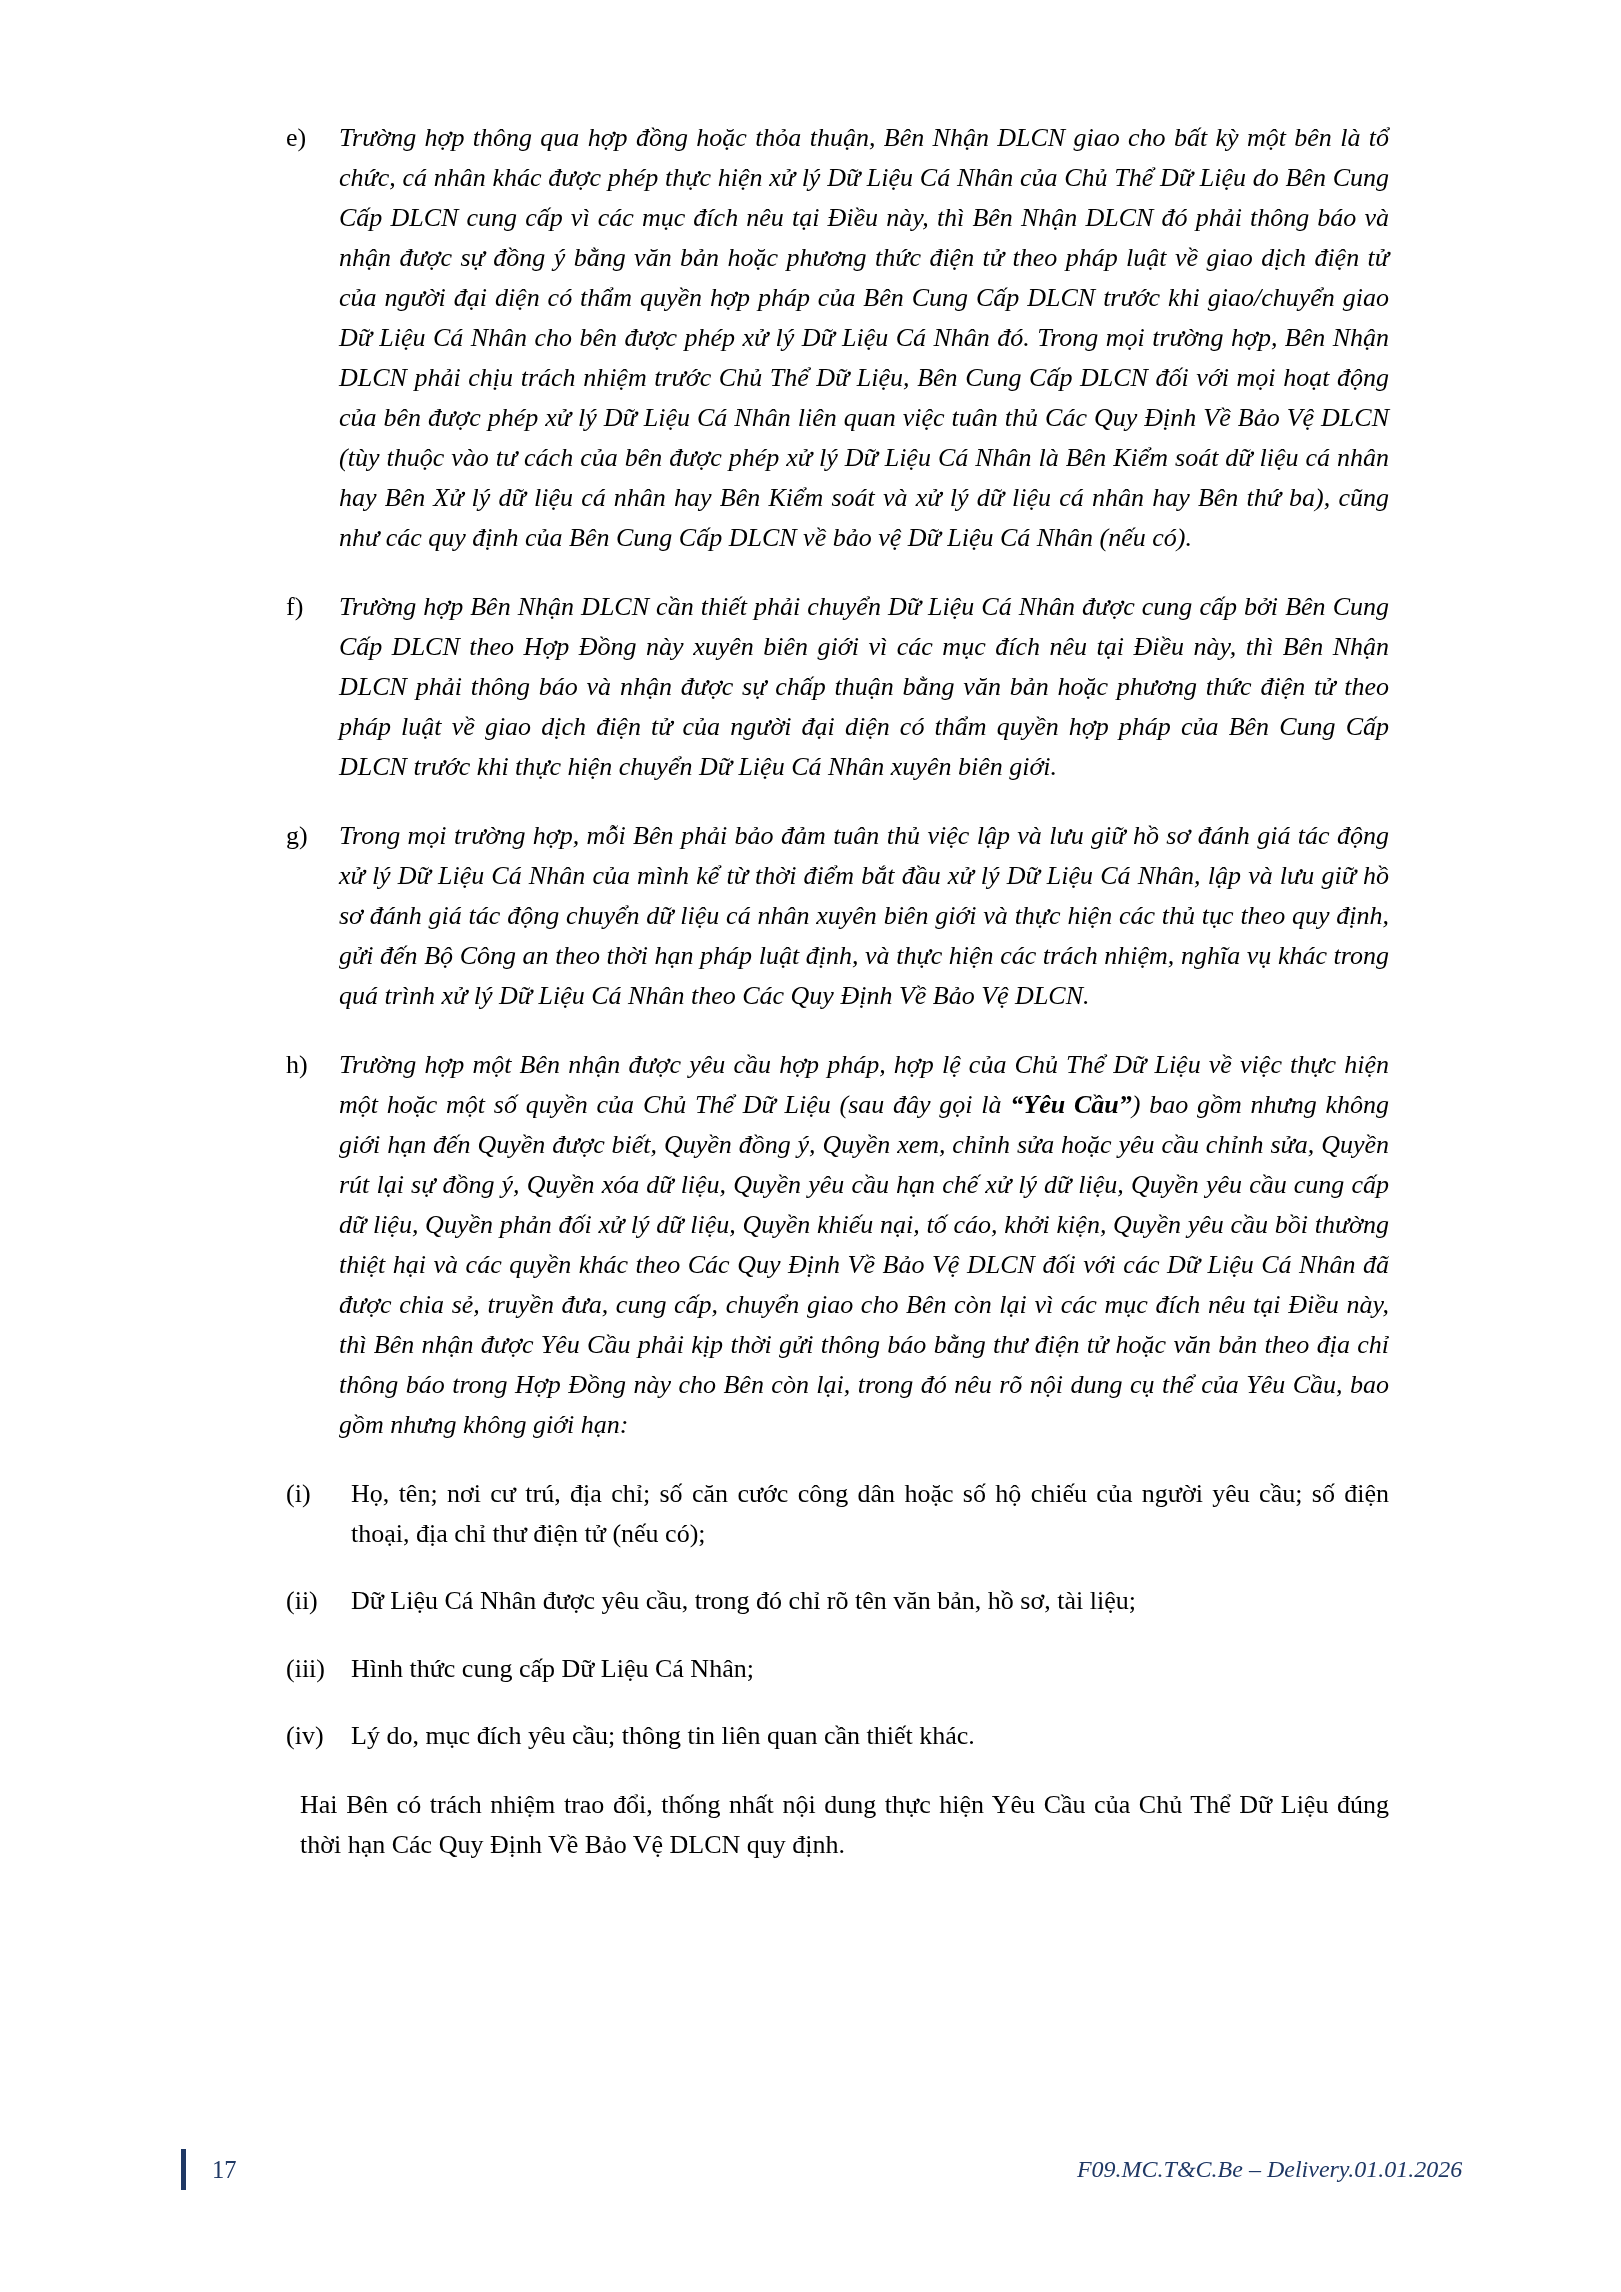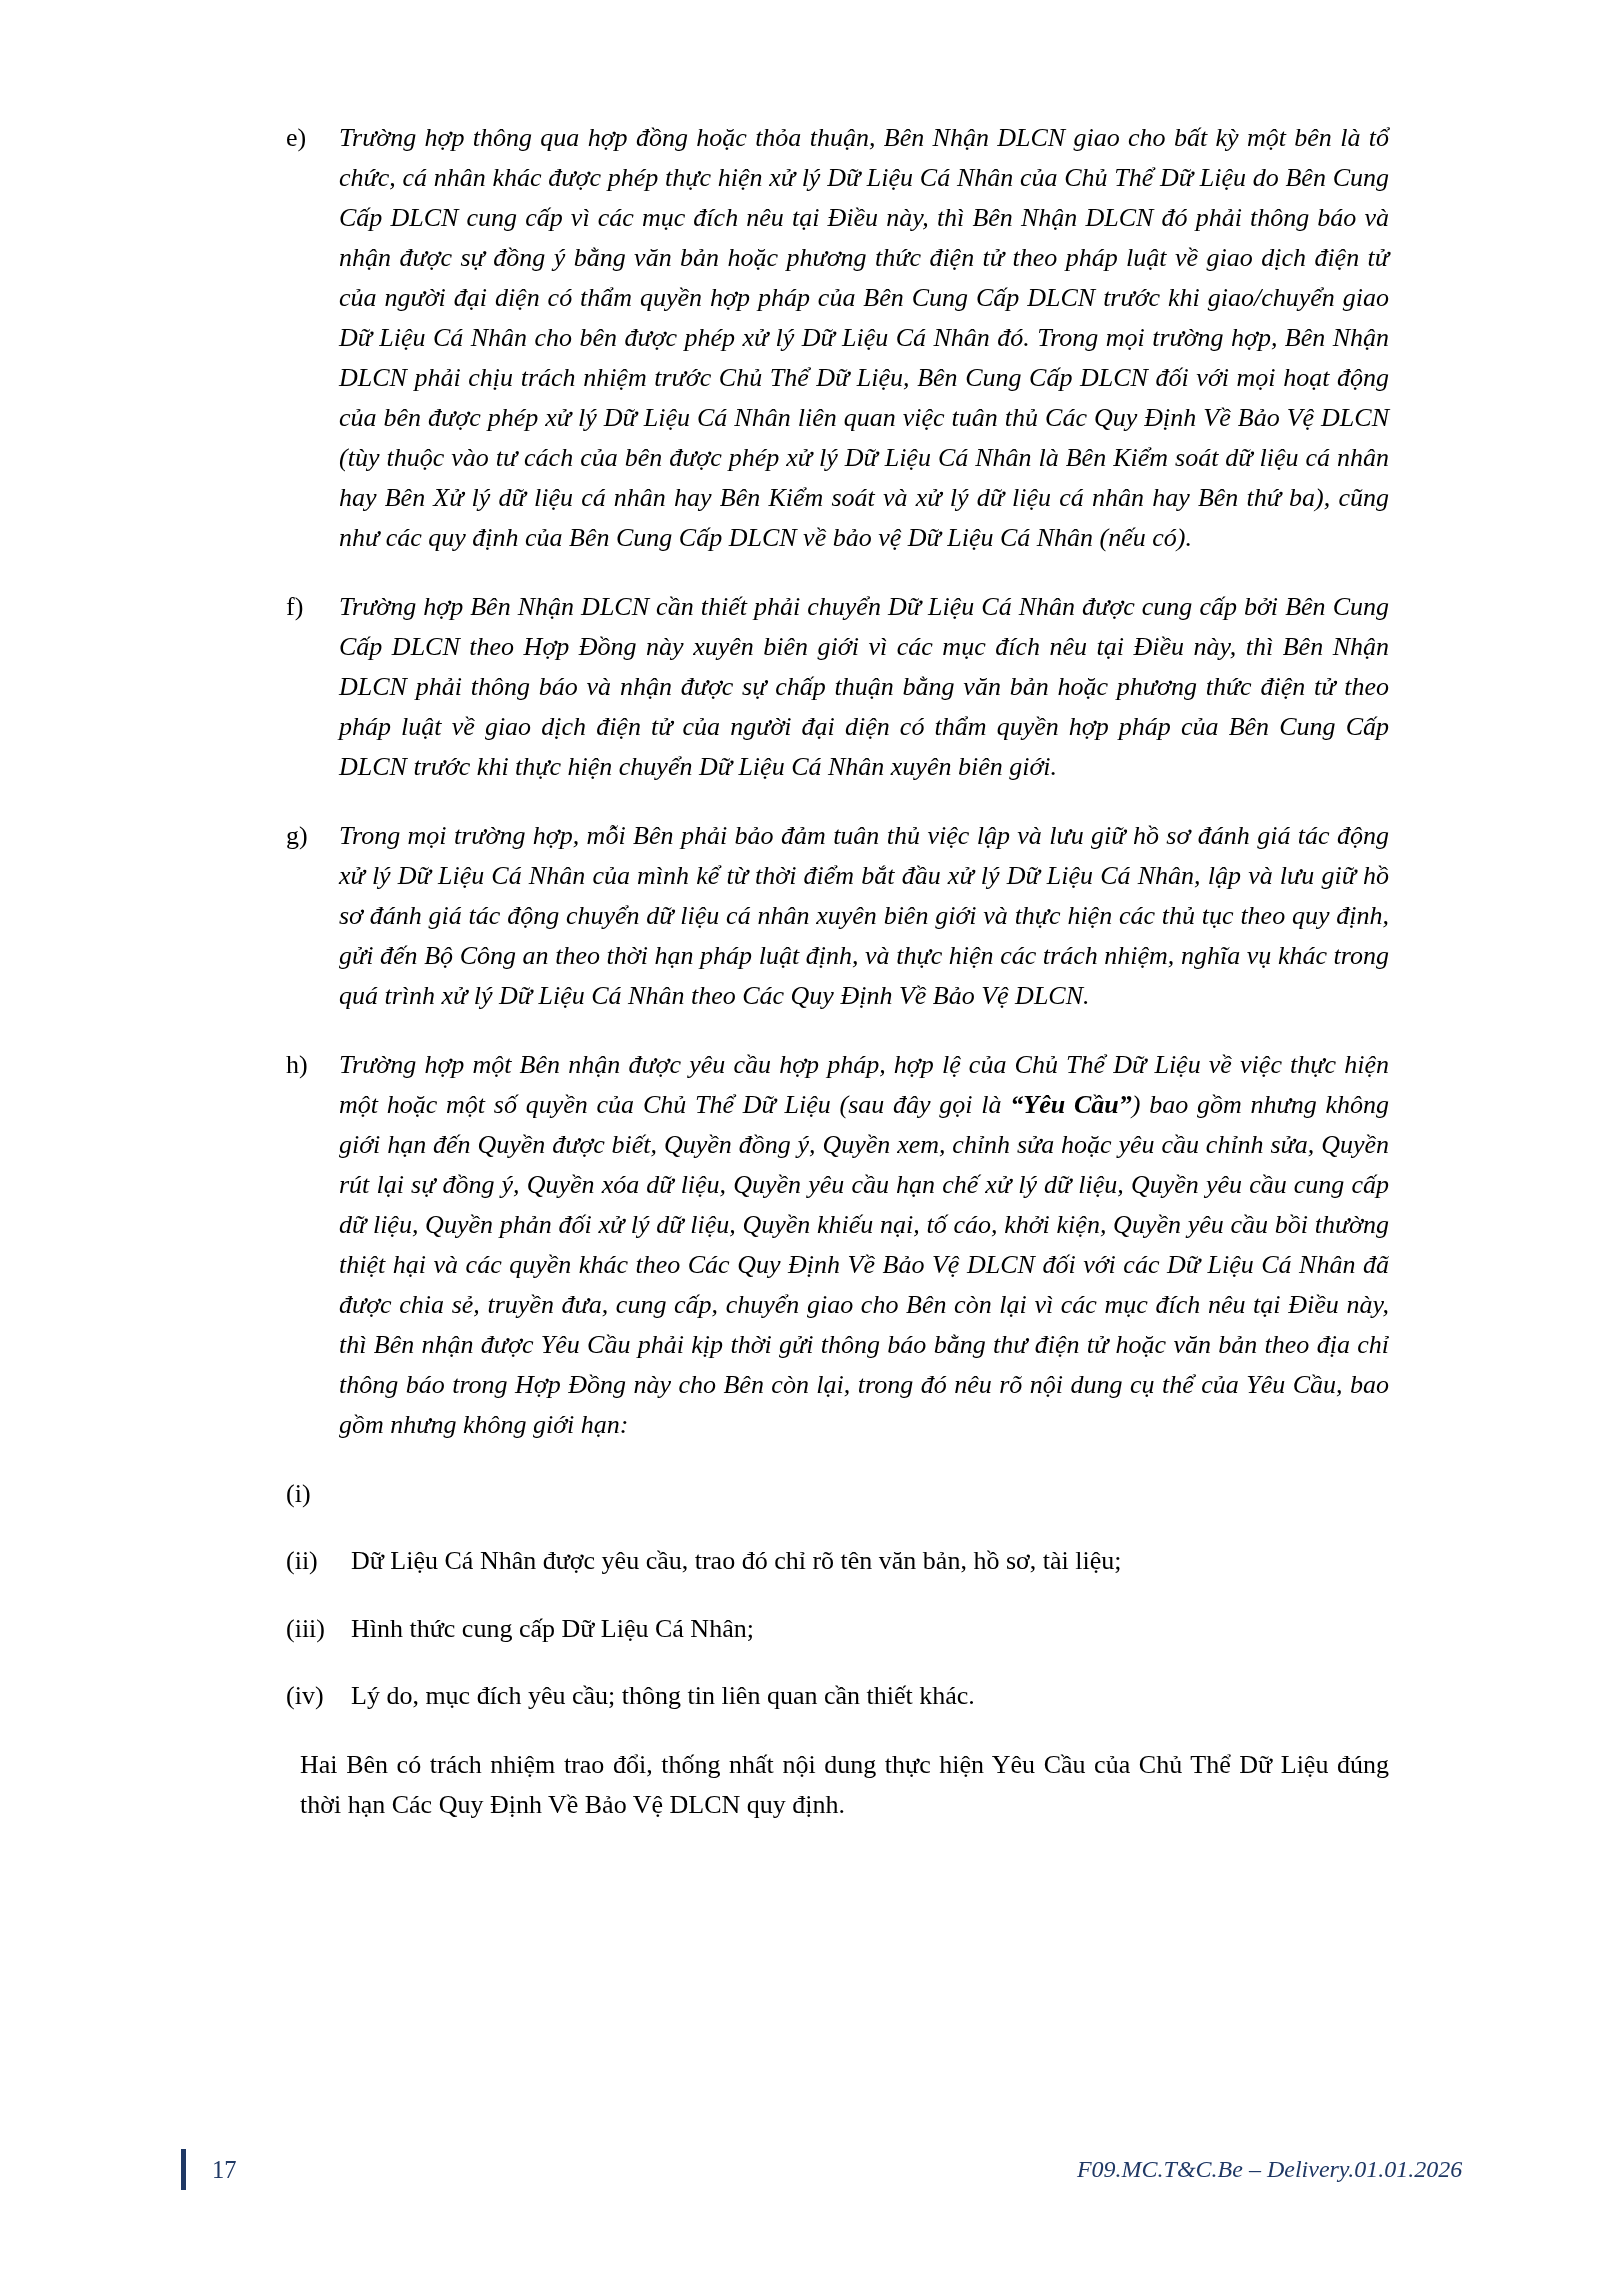--- a/index.html
+++ b/index.html
@@ -146,25 +146,26 @@
 
     <div class="clause">
       <div class="clause-marker">h)</div>
       <div class="clause-body">
         <span>Trường hợp một Bên nhận được yêu cầu hợp pháp, hợp lệ của Chủ Thể Dữ Liệu về việc thực hiện một hoặc một số quyền của Chủ Thể Dữ Liệu (sau đây gọi là </span><b>“Yêu Cầu”</b><span>) bao gồm nhưng không giới hạn đến Quyền được biết, Quyền đồng ý, Quyền xem, chỉnh sửa hoặc yêu cầu chỉnh sửa, Quyền rút lại sự đồng ý, Quyền xóa dữ liệu, Quyền yêu cầu hạn chế xử lý dữ liệu, Quyền yêu cầu cung cấp dữ liệu, Quyền phản đối xử lý dữ liệu, Quyền khiếu nại, tố cáo, khởi kiện, Quyền yêu cầu bồi thường thiệt hại và các quyền khác theo Các Quy Định Về Bảo Vệ DLCN đối với các Dữ Liệu Cá Nhân đã được chia sẻ, truyền đưa, cung cấp, chuyển giao cho Bên còn lại vì các mục đích nêu tại Điều này, thì Bên nhận được Yêu Cầu phải kịp thời gửi thông báo bằng thư điện tử hoặc văn bản theo địa chỉ thông báo trong Hợp Đồng này cho Bên còn lại, trong đó nêu rõ nội dung cụ thể của Yêu Cầu, bao gồm nhưng không giới hạn:</span>
       </div>
     </div>
 
     <div class="subclause">
       <div class="subclause-marker">(i)</div>
+      <div class="subclause-body">Họ, tên; nơi cư trú, địa chỉ; số căn cước công dân hoặc số hộ chiếu của người yêu cầu; số điện thoại, địa chỉ thư điện tử (nếu có);</div>
     </div>
 
     <div class="subclause">
       <div class="subclause-marker">(ii)</div>
-      <div class="subclause-body">Dữ Liệu Cá Nhân được yêu cầu, trao đó chỉ rõ tên văn bản, hồ sơ, tài liệu;</div>
+      <div class="subclause-body">Dữ Liệu Cá Nhân được yêu cầu, trong đó chỉ rõ tên văn bản, hồ sơ, tài liệu;</div>
     </div>
 
     <div class="subclause">
       <div class="subclause-marker">(iii)</div>
       <div class="subclause-body">Hình thức cung cấp Dữ Liệu Cá Nhân;</div>
     </div>
 
     <div class="subclause">
       <div class="subclause-marker">(iv)</div>
       <div class="subclause-body">Lý do, mục đích yêu cầu; thông tin liên quan cần thiết khác.</div>

